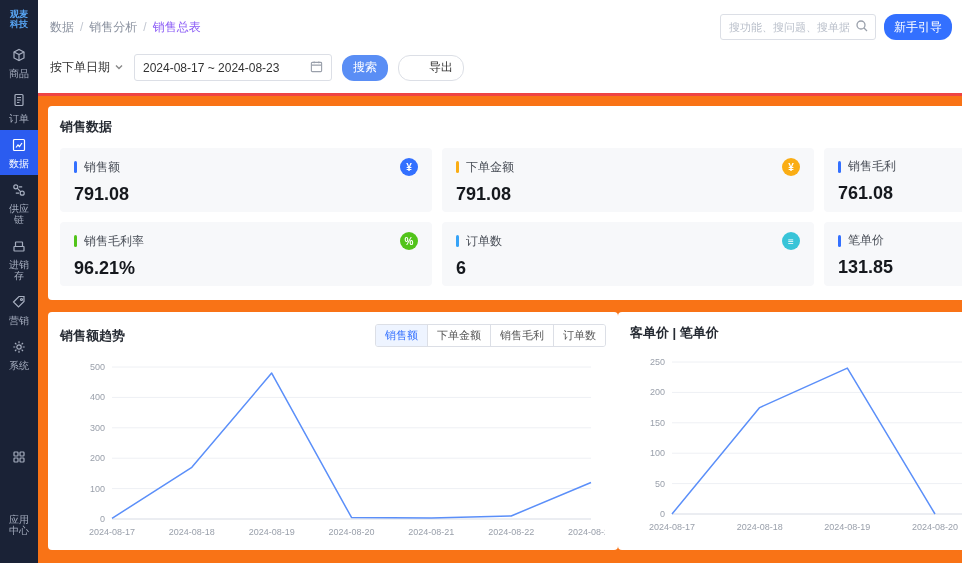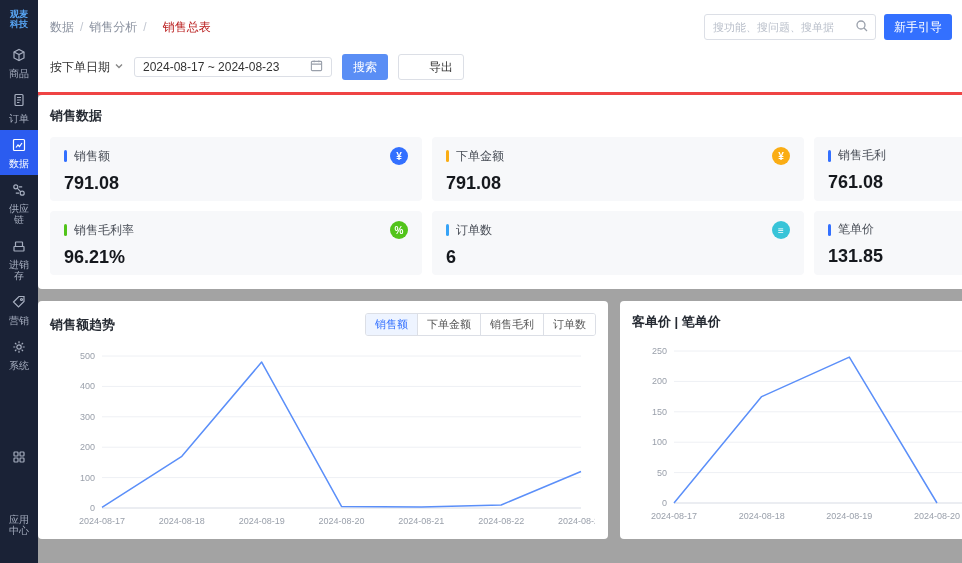--- a/index.html
+++ b/index.html
@@ -32,74 +32,74 @@
 
   
   .main { flex: 1 0 924px; display: flex; flex-direction: column; min-width: 0; }
 
   .topbar {
     background: #fff; display: flex; align-items: center;
     justify-content: space-between; padding: 14px 10px 6px 12px;
   }
   .breadcrumb { display: flex; align-items: center; gap: 6px; color: #8a919f; }
   .breadcrumb .crumb { color: #8a919f; }
-  .breadcrumb .crumb.current { color: #b91c1c; margin-left: 10px; }
+  .breadcrumb .crumb.current { color: #8b5cf6; }
   .breadcrumb .sep::after { content: "/"; color: #c2c7d1; }
 
   .topbar-right { display: flex; align-items: center; gap: 8px; }
   .search-box {
-    width: 172px; height: 26px; border: 1px solid #dcdfe6; border-radius: 3px;
+    width: 156px; height: 26px; border: 1px solid #dcdfe6; border-radius: 3px;
     display: flex; align-items: center; padding: 0 6px 0 8px; background: #fff;
   }
   .search-box input {
     border: none; outline: none; flex: 1; font-size: 11px; color: #333; min-width: 0;
     font-family: inherit;
   }
   .search-box input::placeholder { color: #b9bfca; }
   .btn {
-    height: 26px; border-radius: 3px; border: none; font-size: 12px;
+    height: 26px; border-radius: 12px; border: none; font-size: 12px;
     padding: 0 10px; cursor: pointer; font-family: inherit;
   }
   .btn-primary { background: #3370ff; color: #fff; }
   .btn-search  { background: #5a8ef5; color: #fff; width: 46px; }
   .btn-plain   { background: #fff; color: #333; border: 1px solid #dcdfe6; padding-left: 30px; }
 
   .filterbar {
     background: #fff; display: flex; align-items: center; gap: 10px;
     padding: 8px 12px 12px; border-bottom: 3px solid #ef4444;
   }
   .date-type { display: flex; align-items: center; gap: 4px; color: #333; cursor: pointer; }
   .date-input {
-    width: 198px; height: 20px; border: 1px solid #dcdfe6; border-radius: 3px;
+    width: 198px; height: 27px; border: 1px solid #dcdfe6; border-radius: 3px;
     display: flex; align-items: center; justify-content: space-between;
     padding: 0 8px; color: #333; cursor: pointer; background: #fff;
   }
 
   
-  .content { flex: 1; background: #a3a3a3; overflow: visible; }
+  .content { flex: 1; background: #f97316; padding: 10px; overflow: visible; }
 
   .stats-panel {
     width: 1168px; background: #fff; border-radius: 4px; padding: 12px 12px 14px;
   }
   .panel-title { font-size: 13px; font-weight: bold; color: #262b33; margin-bottom: 12px; }
   .stats-grid { display: grid; grid-template-columns: repeat(3, 372px); gap: 10px; }
   .stat-card {
     background: #f7f8fa; border-radius: 4px; padding: 10px 14px; height: 64px;
   }
   .stat-top { display: flex; align-items: center; }
   .accent { width: 3px; height: 12px; border-radius: 2px; background: #3370ff; margin-right: 7px; }
   .stat-label { font-size: 12px; color: #4a4f58; }
   .stat-icon {
     margin-left: auto; width: 18px; height: 18px; border-radius: 50%;
     color: #fff; font-size: 10px; display: flex; align-items: center;
     justify-content: center; font-weight: bold;
   }
   .stat-value { font-size: 18px; font-weight: bold; color: #15181d; margin-top: 8px; }
 
-  .charts-row { display: flex; gap: 12px; margin-top: 12px; }
+  .charts-row { display: flex; margin-top: 12px; }
   .chart-card { background: #fff; border-radius: 4px; padding: 12px; height: 238px; }
   .chart-card.left  { width: 570px; flex: 0 0 570px; }
   .chart-card.right { width: 608px; flex: 0 0 608px; }
   .chart-header { display: flex; align-items: center; justify-content: space-between; }
   .chart-title { font-size: 13px; font-weight: bold; color: #262b33; }
   .tabs { display: flex; border: 1px solid #dcdfe6; border-radius: 3px; overflow: hidden; }
   .tab {
     padding: 3px 9px; font-size: 11px; color: #555; background: #fff;
     border-left: 1px solid #dcdfe6; cursor: pointer; white-space: nowrap;
   }

